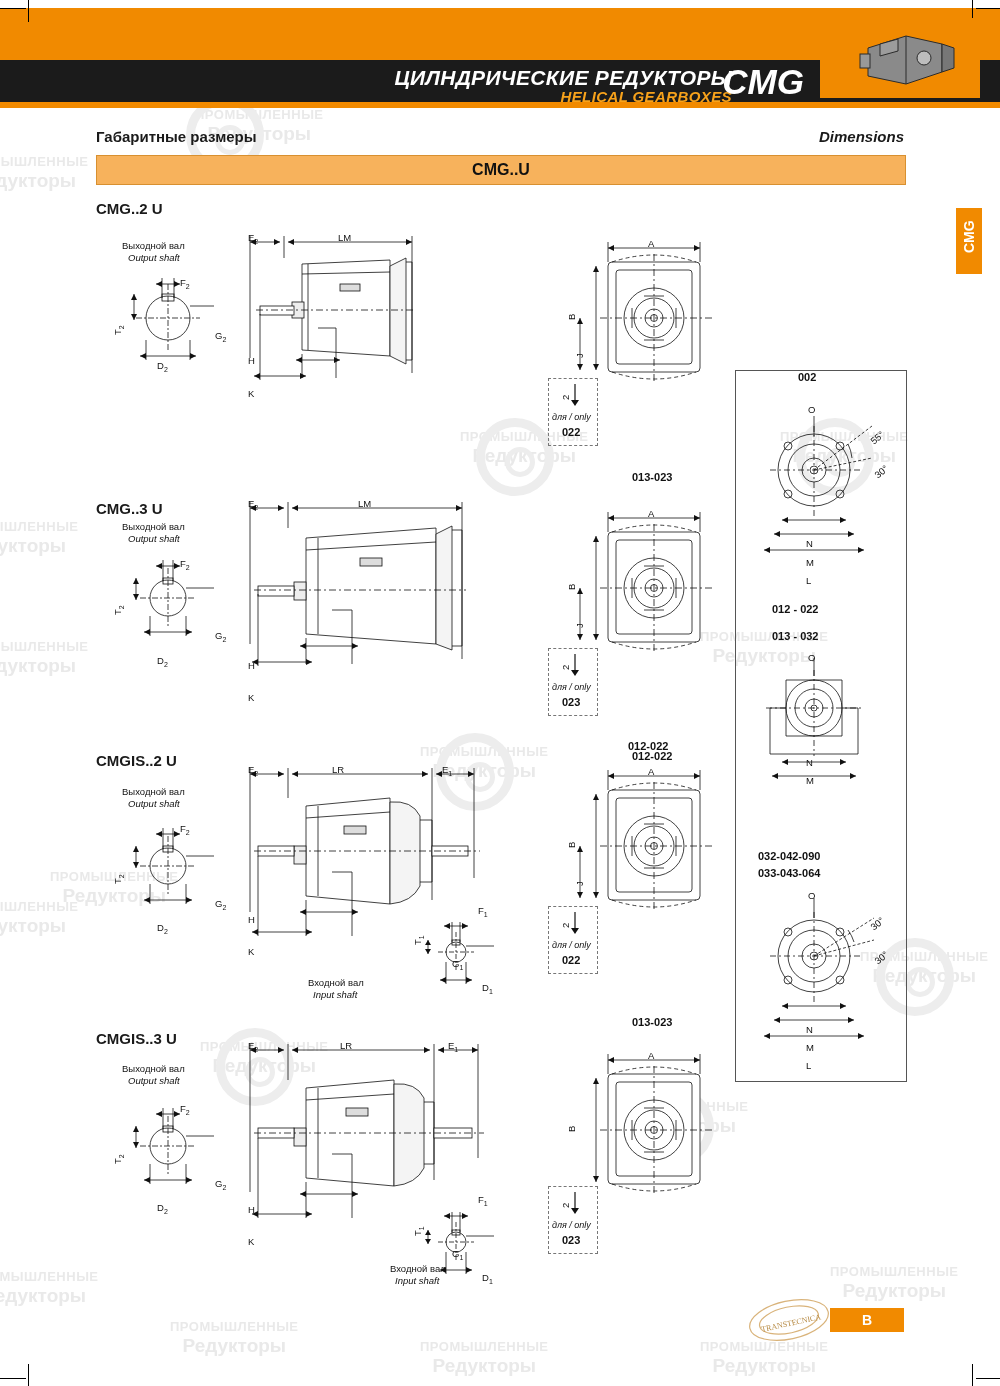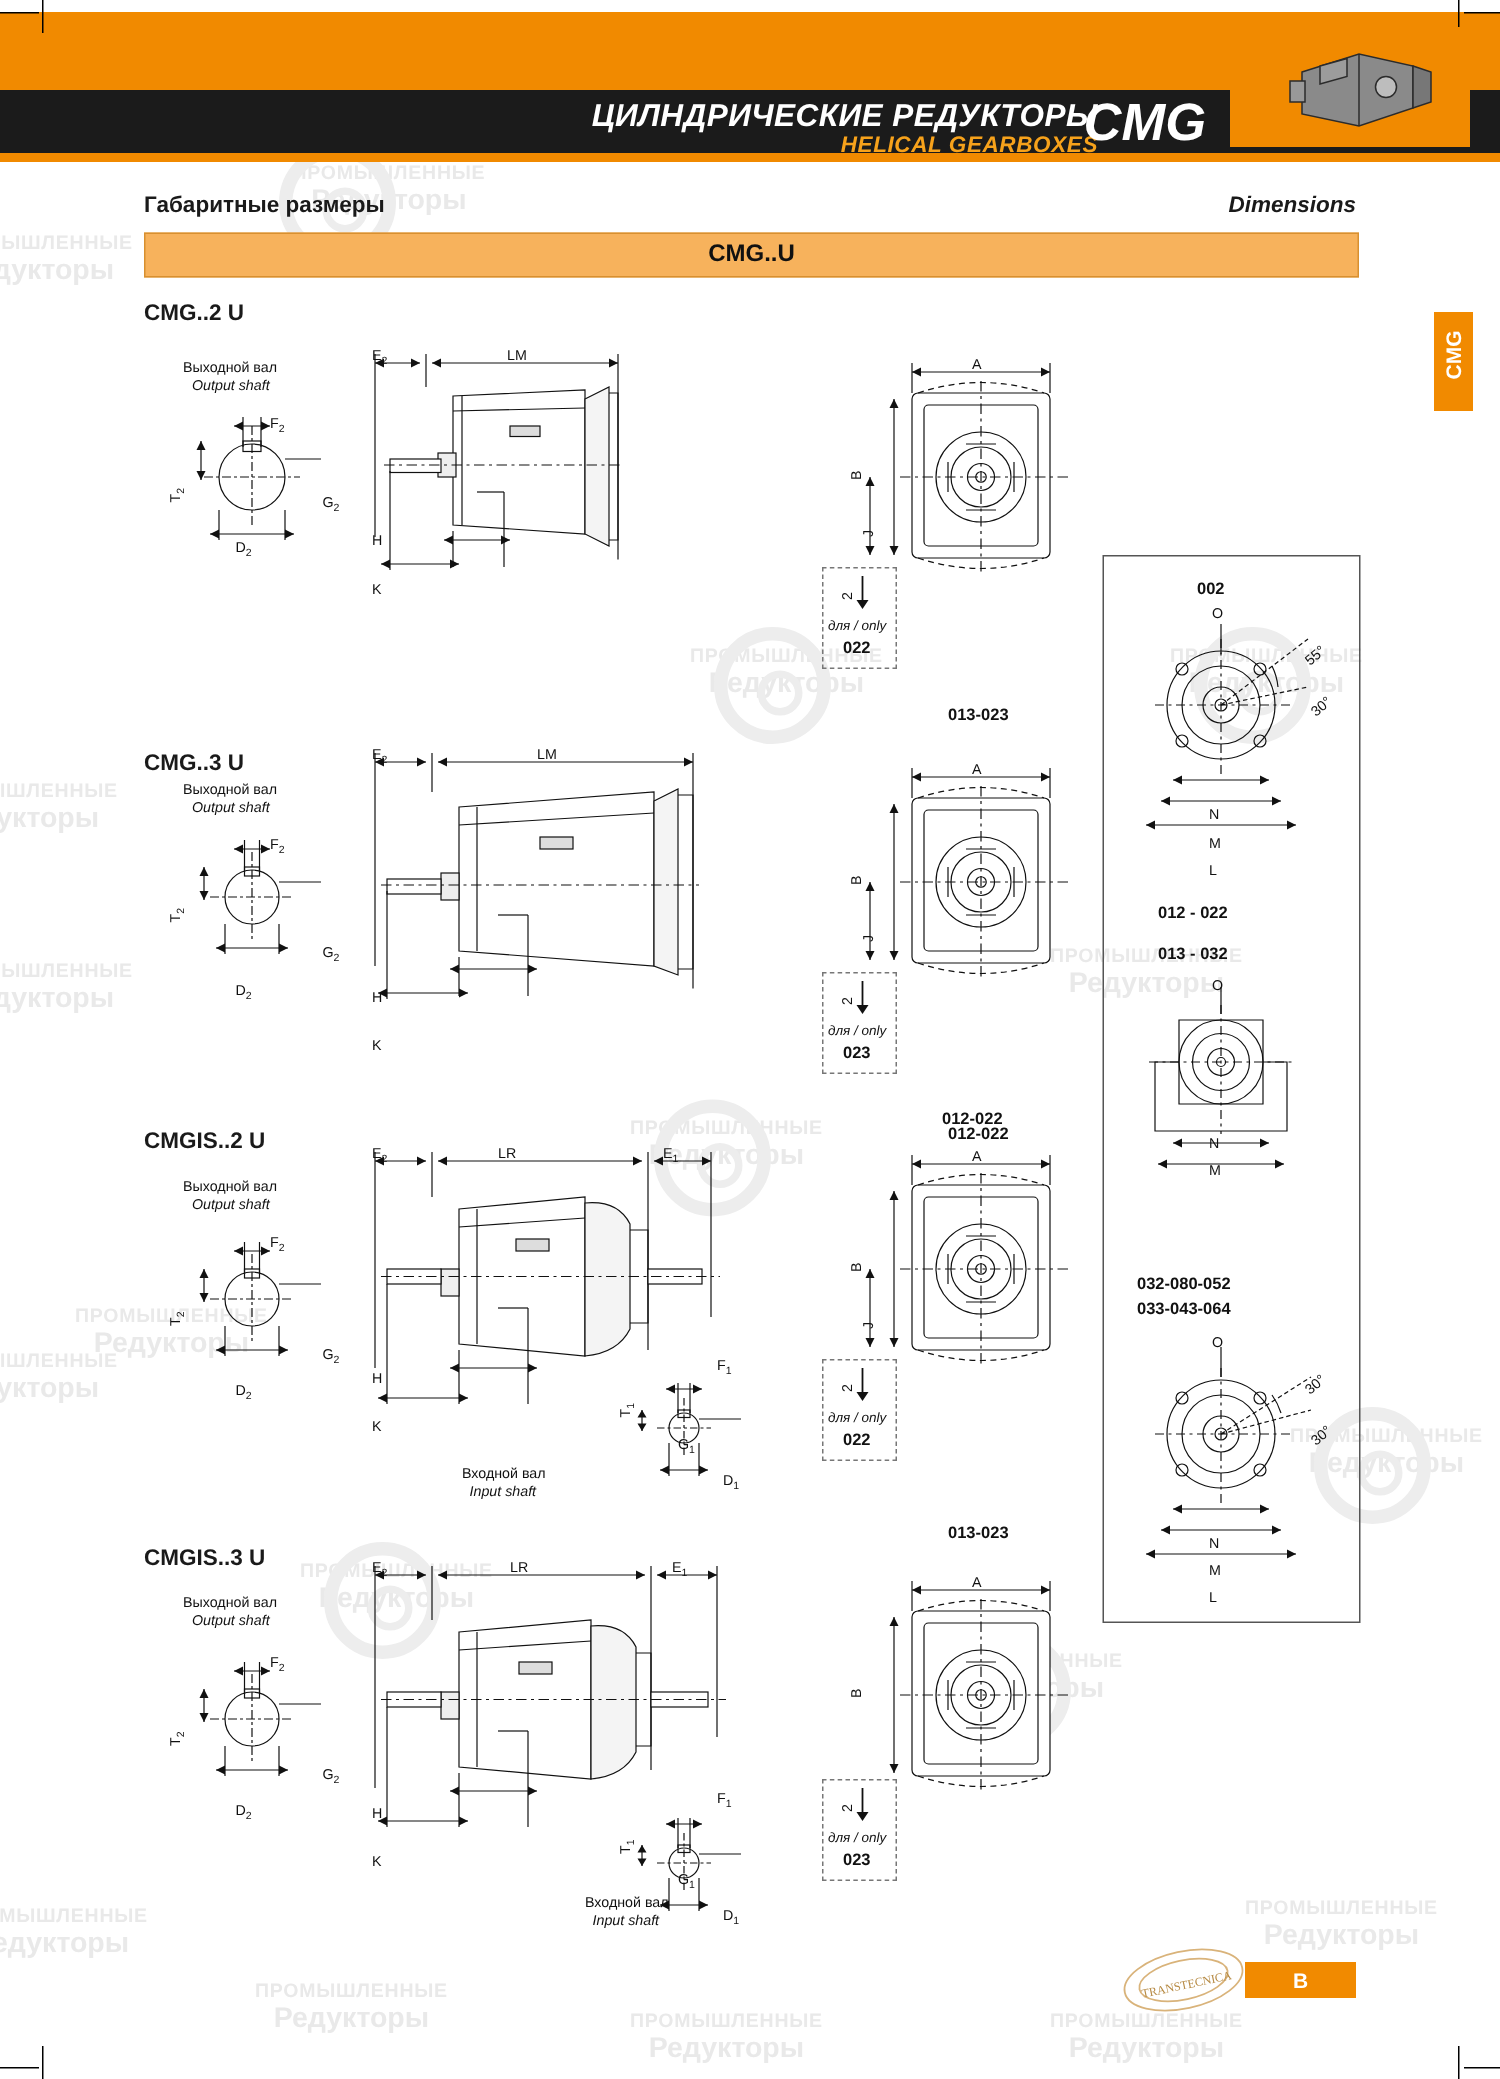--- a/index.html
+++ b/index.html
@@ -761,21 +761,21 @@
   <g stroke="#111" stroke-width="1.2" fill="none">
       <line x1="7" y1="2" x2="7" y2="20"></line>
       <path d="M7 24 l-4 -6 h8 z" fill="#111" stroke="none"></path>
     </g>
 </svg>
 <div class="lbl lbl-i" style="left:552px;top:1220px;font-size:9px;">для / only</div>
 <div class="lbl lbl-b" style="left:562px;top:1234px;">023</div>
 
 <div class="panel"></div>
 
-<div class="lbl lbl-b" style="left:798px;top:387px;">002</div>
+<div class="lbl lbl-b" style="left:798px;top:371px;">002</div>
 <svg class="box" style="left:748px;top:400px;" width="146" height="170">
   <g stroke="#111" stroke-width="0.8" fill="none">
     <line x1="66" y1="16" x2="66" y2="36"></line>
     <circle cx="66" cy="70" r="36"></circle>
     <circle cx="66" cy="70" r="26"></circle>
     <circle cx="66" cy="70" r="12"></circle>
     <circle cx="66" cy="70" r="4"></circle>
     <circle cx="40" cy="46" r="4"></circle>
       <circle cx="92" cy="46" r="4"></circle>
     <circle cx="40" cy="94" r="4"></circle>
@@ -822,21 +822,21 @@
       <path d="M96 112 l-6 -3 v6 z" fill="#111" stroke="none"></path>
     <line x1="22" y1="126" x2="106" y2="126"></line>
     <path d="M22 126 l6 -3 v6 z" fill="#111" stroke="none"></path>
       <path d="M106 126 l-6 -3 v6 z" fill="#111" stroke="none"></path>
   </g>
 </svg>
 <div class="lbl" style="left:808px;top:652px;">O</div>
 <div class="lbl" style="left:806px;top:757px;">N</div>
 <div class="lbl" style="left:806px;top:775px;">M</div>
 
-<div class="lbl lbl-b" style="left:758px;top:850px;">032-080-052</div>
+<div class="lbl lbl-b" style="left:758px;top:850px;">032-042-090</div>
 <div class="lbl lbl-b" style="left:758px;top:867px;">033-043-064</div>
 <svg class="box" style="left:748px;top:888px;" width="146" height="170">
   <g stroke="#111" stroke-width="0.8" fill="none">
     <line x1="66" y1="10" x2="66" y2="30"></line>
     <circle cx="66" cy="68" r="36"></circle>
     <circle cx="66" cy="68" r="26"></circle>
     <circle cx="66" cy="68" r="12"></circle>
     <circle cx="66" cy="68" r="4"></circle>
     <circle cx="40" cy="44" r="4"></circle>
       <circle cx="92" cy="44" r="4"></circle>

